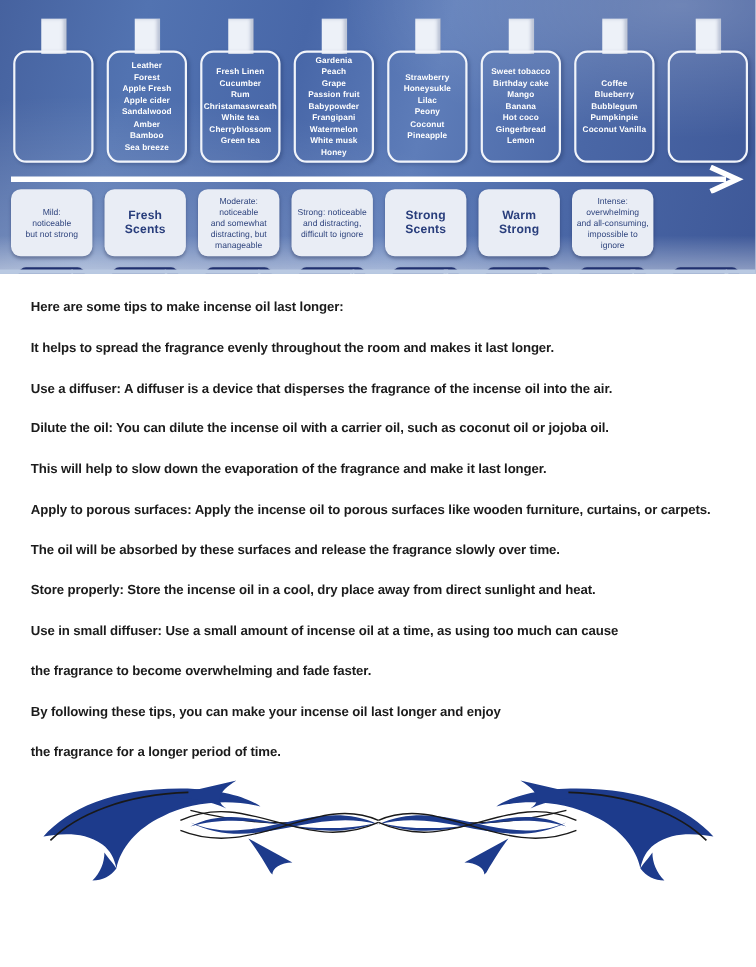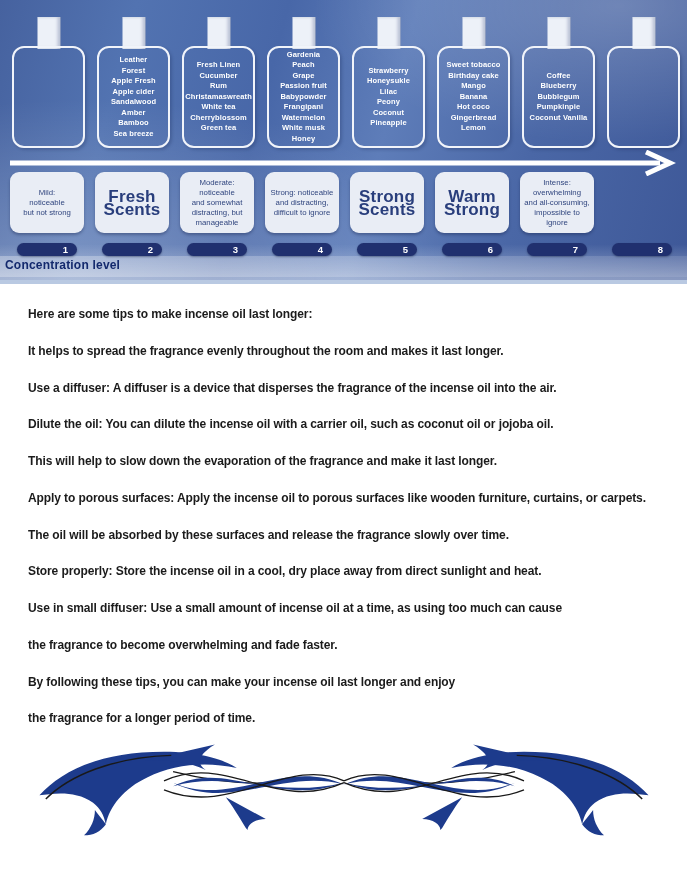--- a/index.html
+++ b/index.html
@@ -5,21 +5,21 @@
   * { box-sizing: border-box; }
   html,body { margin:0; padding:0; }
   body {
     width:687px; height:879px; background:#ffffff;
     font-family:"Liberation Sans", sans-serif;
     overflow:hidden;
   }
 
   
   .banner {
-    position:relative; width:687px; height:284px; overflow:hidden;
+    position:relative; width:687px; height:249px; overflow:hidden;
     background:
       linear-gradient(to bottom, rgba(255,255,255,0) 86%, rgba(255,255,255,0.38) 98%),
       radial-gradient(ellipse at 12% 96%, rgba(255,255,255,0.25), transparent 45%),
       radial-gradient(ellipse at 90% 2%, rgba(255,255,255,0.22), transparent 35%),
       linear-gradient(105deg, #46629f 0%, #5273b1 18%, #4867a8 38%, #5e7db9 55%, #4a67a6 75%, #3e5898 100%);
   }
   .caption-band {
     position:absolute; left:0; right:0; top:256px; height:21px;
     background:linear-gradient(to right, rgba(255,255,255,0.30), rgba(255,255,255,0.10));
   }
@@ -51,21 +51,21 @@
   .scale-row {
     position:absolute; top:172px; left:10px;
     display:grid; grid-template-columns:repeat(8, 74px); column-gap:11px;
   }
   .scale-box {
     height:61px; background:#e9edf5; border-radius:9px;
     display:flex; align-items:center; justify-content:center; text-align:center;
     color:#31467f; font-size:7.8px; line-height:10px; white-space:pre-line;
     padding:2px 3px; box-shadow:0 2px 3px rgba(18,30,70,0.35);
   }
-  .scale-box.big { font-size:17px; font-weight:700; color:#293e7c; letter-spacing:0.2px; line-height:13px;text-align:center; }
+  .scale-box.big { font-size:11px; font-weight:700; color:#293e7c; letter-spacing:0.2px; line-height:13px;text-align:center; }
 
   .pills-row {
     position:absolute; top:243px; left:10px;
     display:grid; grid-template-columns:repeat(8, 74px); column-gap:11px;
   }
   .pill {
     width:60px; height:13px; margin:0 auto; background:#20306f; border-radius:7px;
     color:#ffffff; font-size:9.5px; font-weight:700; text-align:right;
     padding-right:9px; line-height:13px;
     box-shadow:0 1px 2px rgba(10,20,50,0.4);

